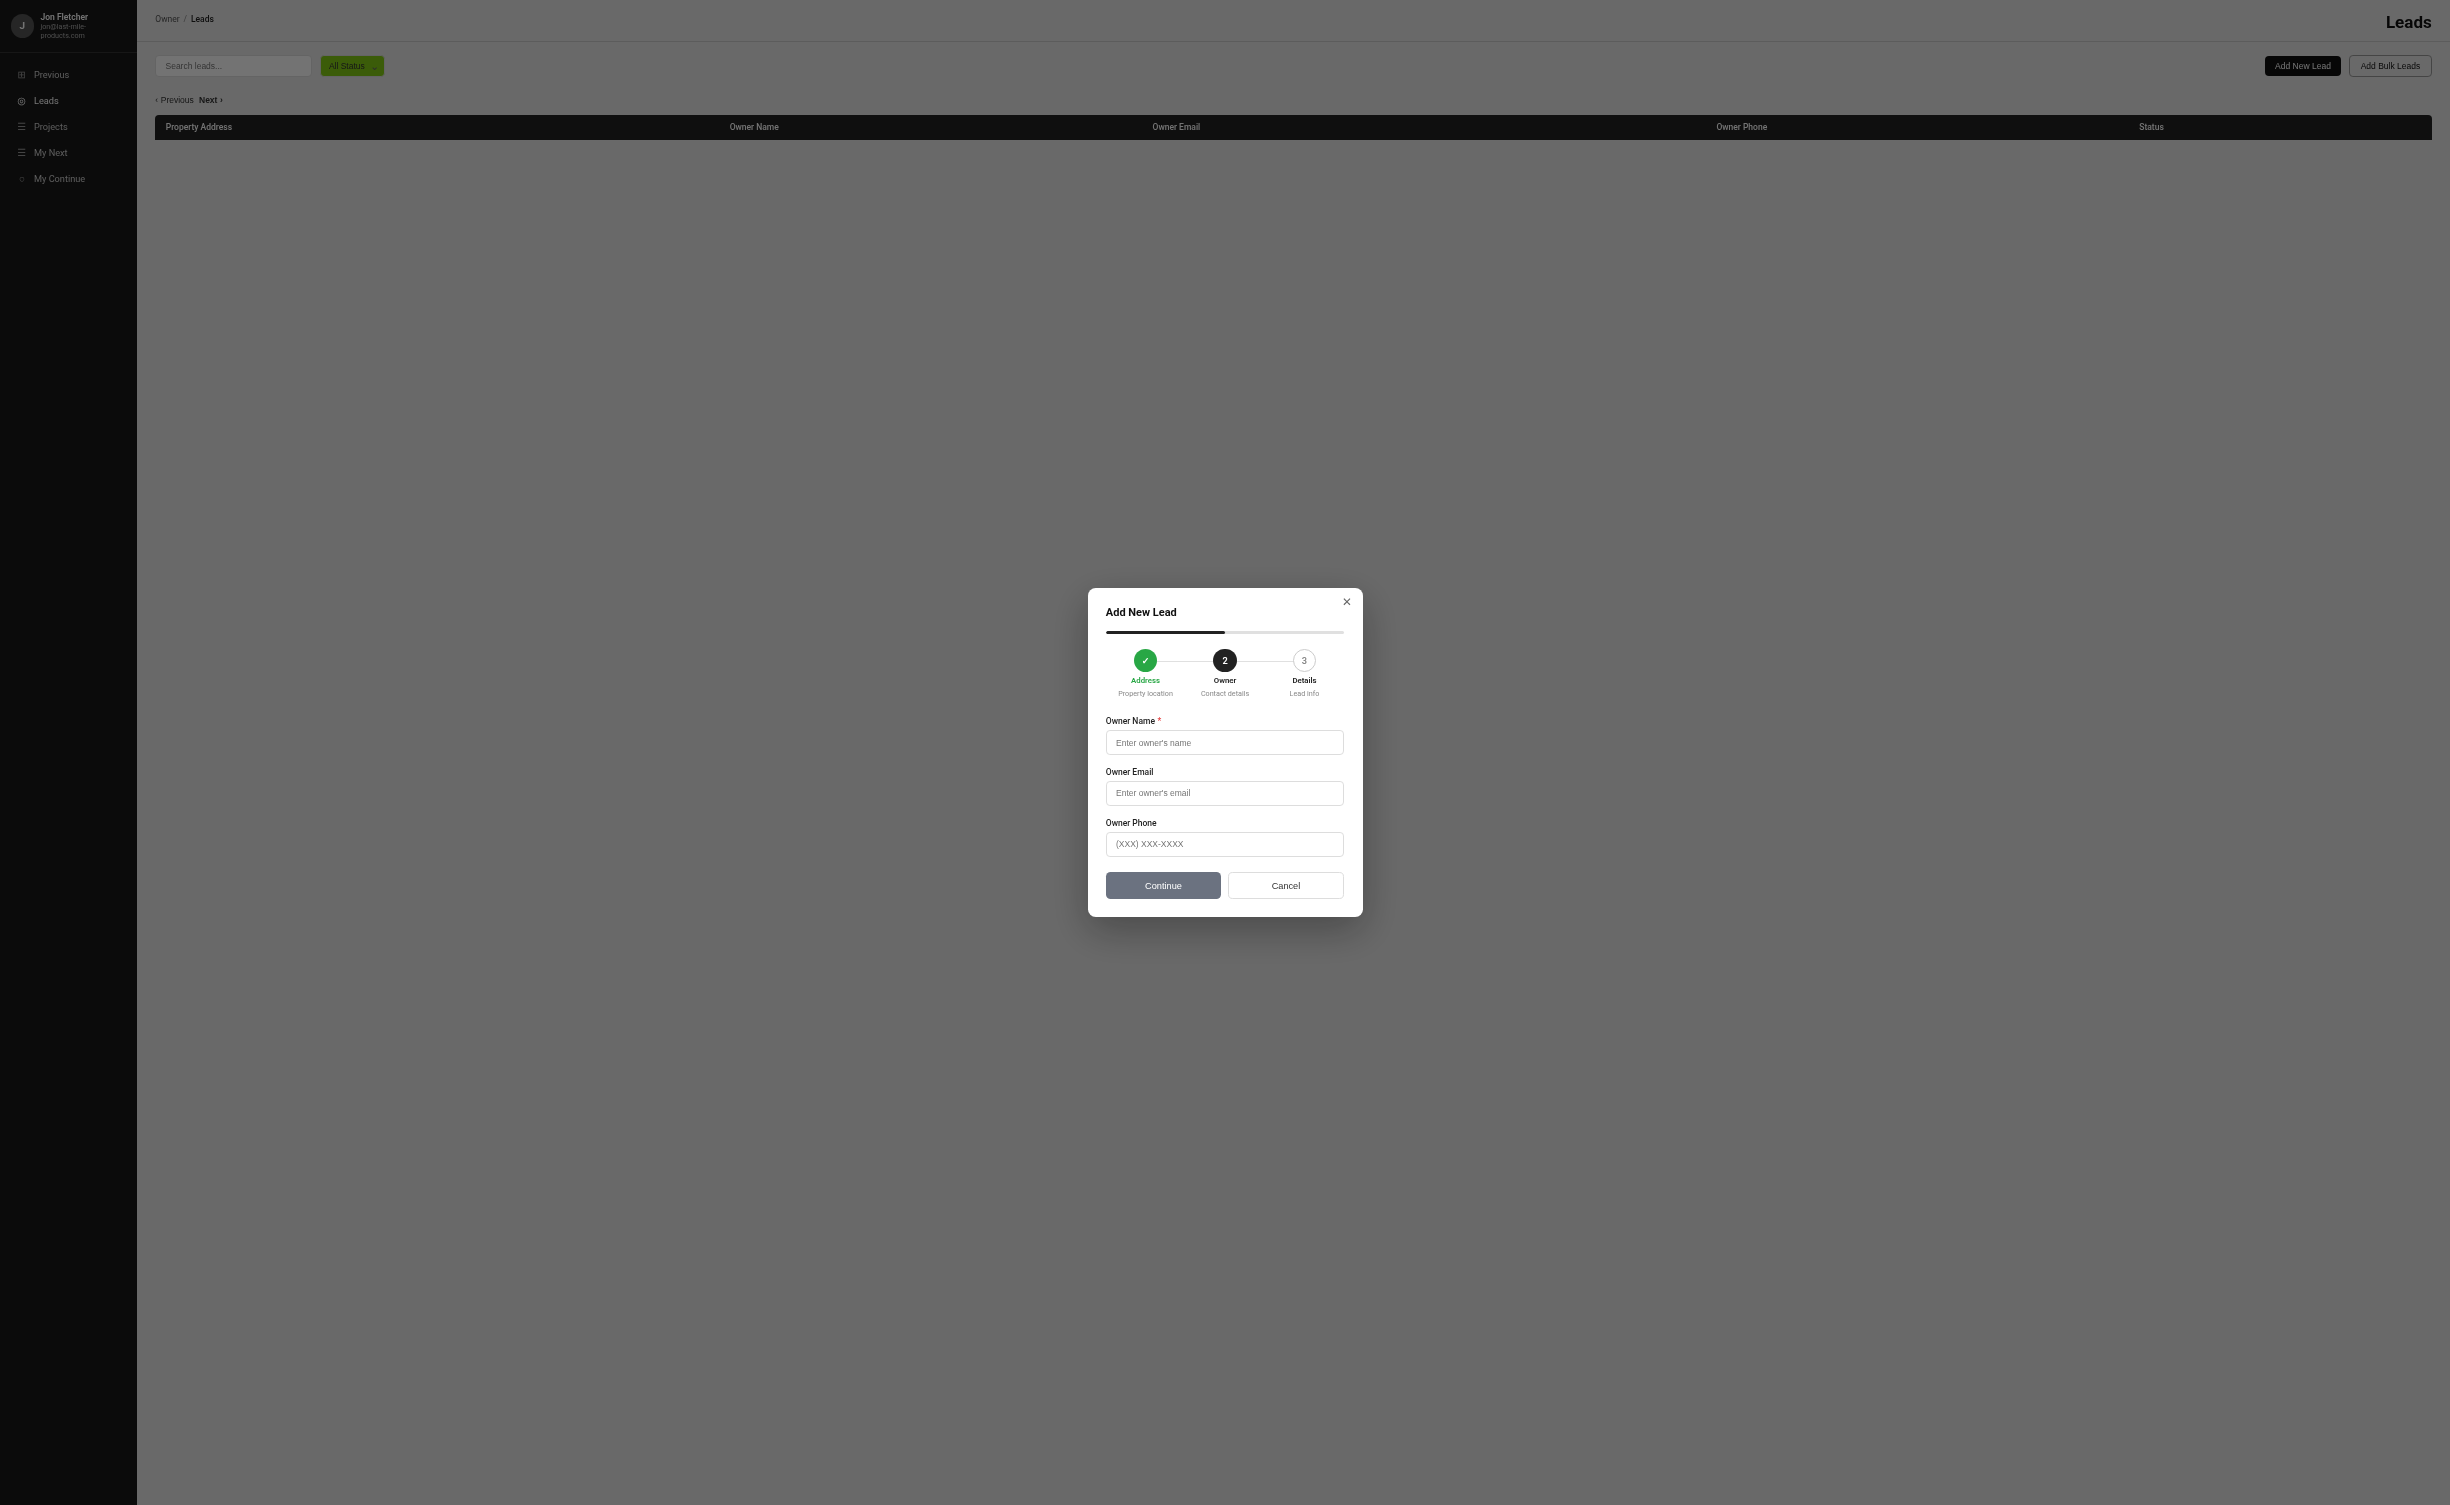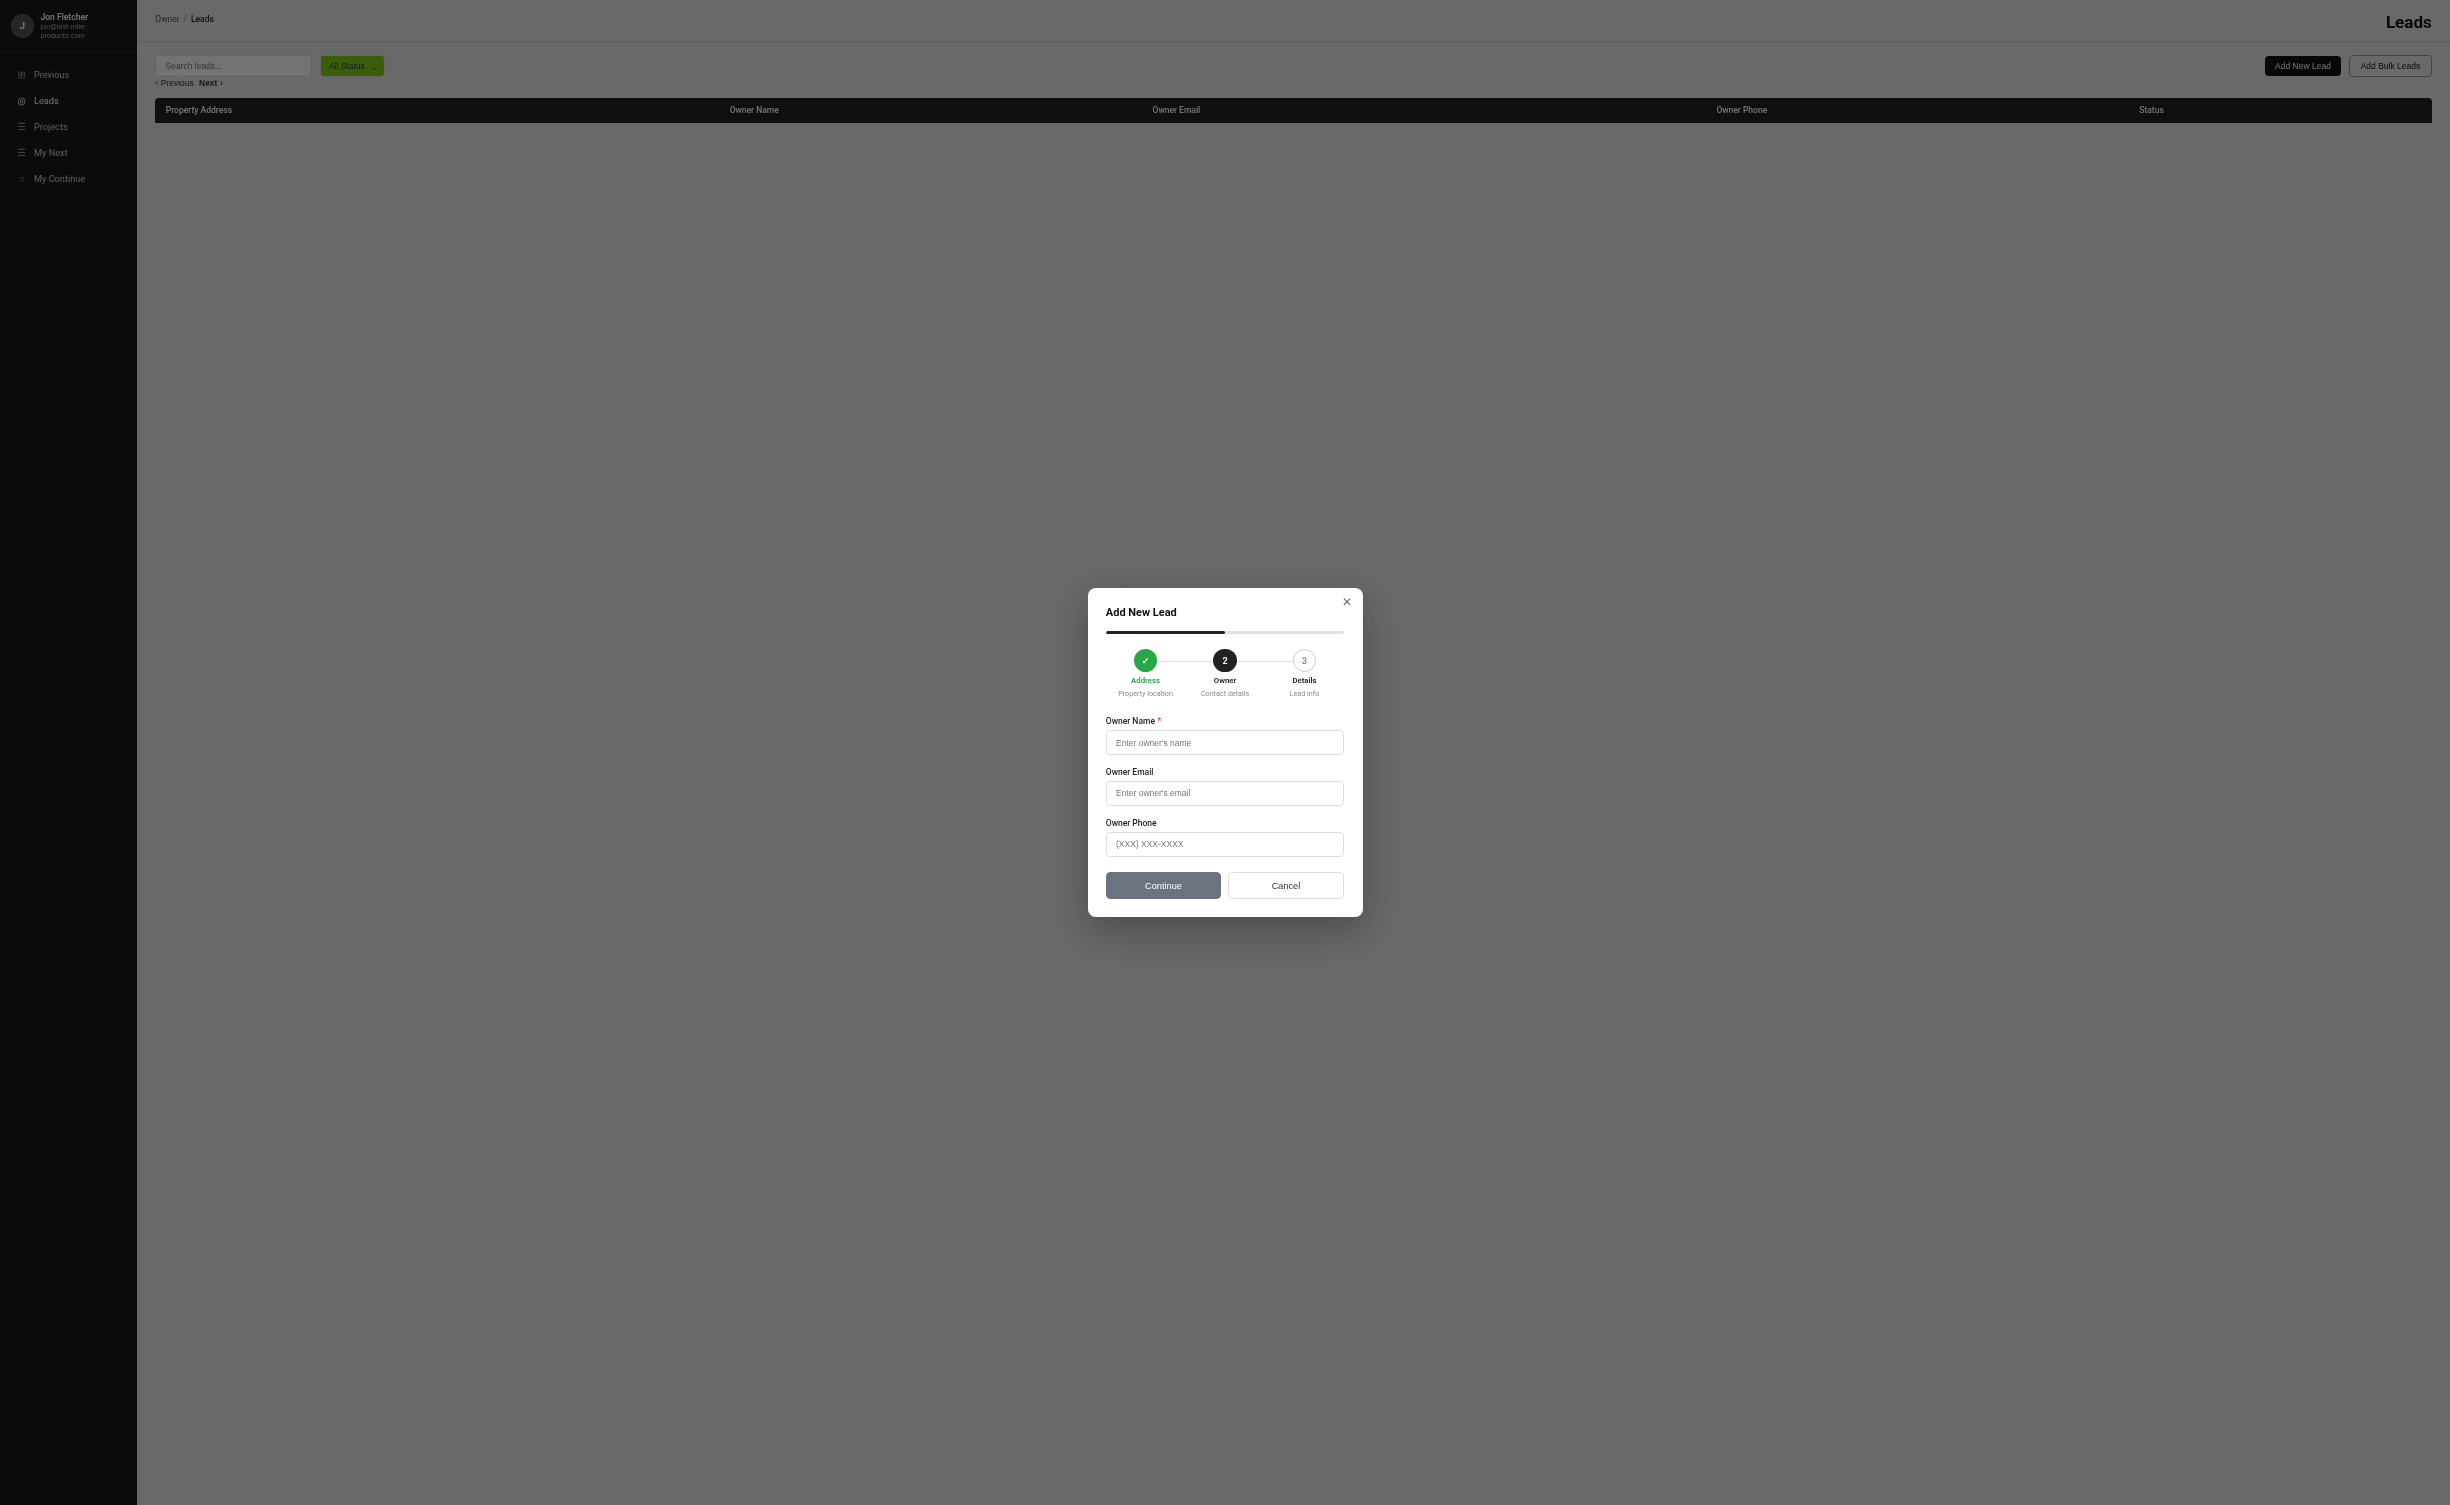--- a/index.html
+++ b/index.html
@@ -106,21 +106,21 @@
 
     .content-area {
       flex: 1;
       padding: 13px 18.3px;
       overflow: auto;
     }
     .filters-row {
       display: flex;
       align-items: center;
       gap: 7.8px;
-      margin-bottom: 1px;
+      margin-bottom: 18px;
       justify-content: space-between;
     }
     .search-input {
       background: #fff;
       border: 0.7px solid #ddd;
       border-radius: 3.9px;
       padding: 5.2px 9.2px;
       font-size: 8.5px;
       color: #999;
       width: 157px;

